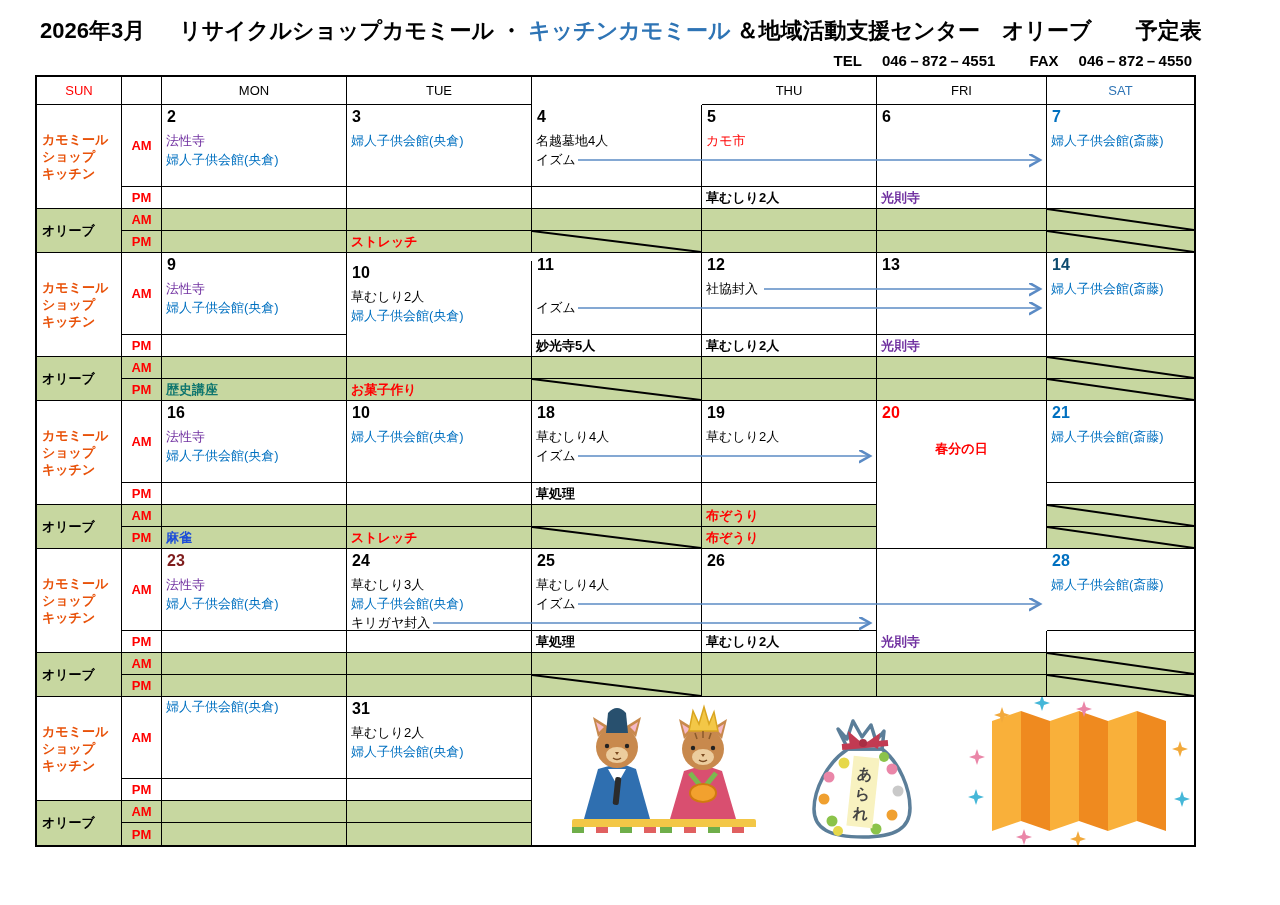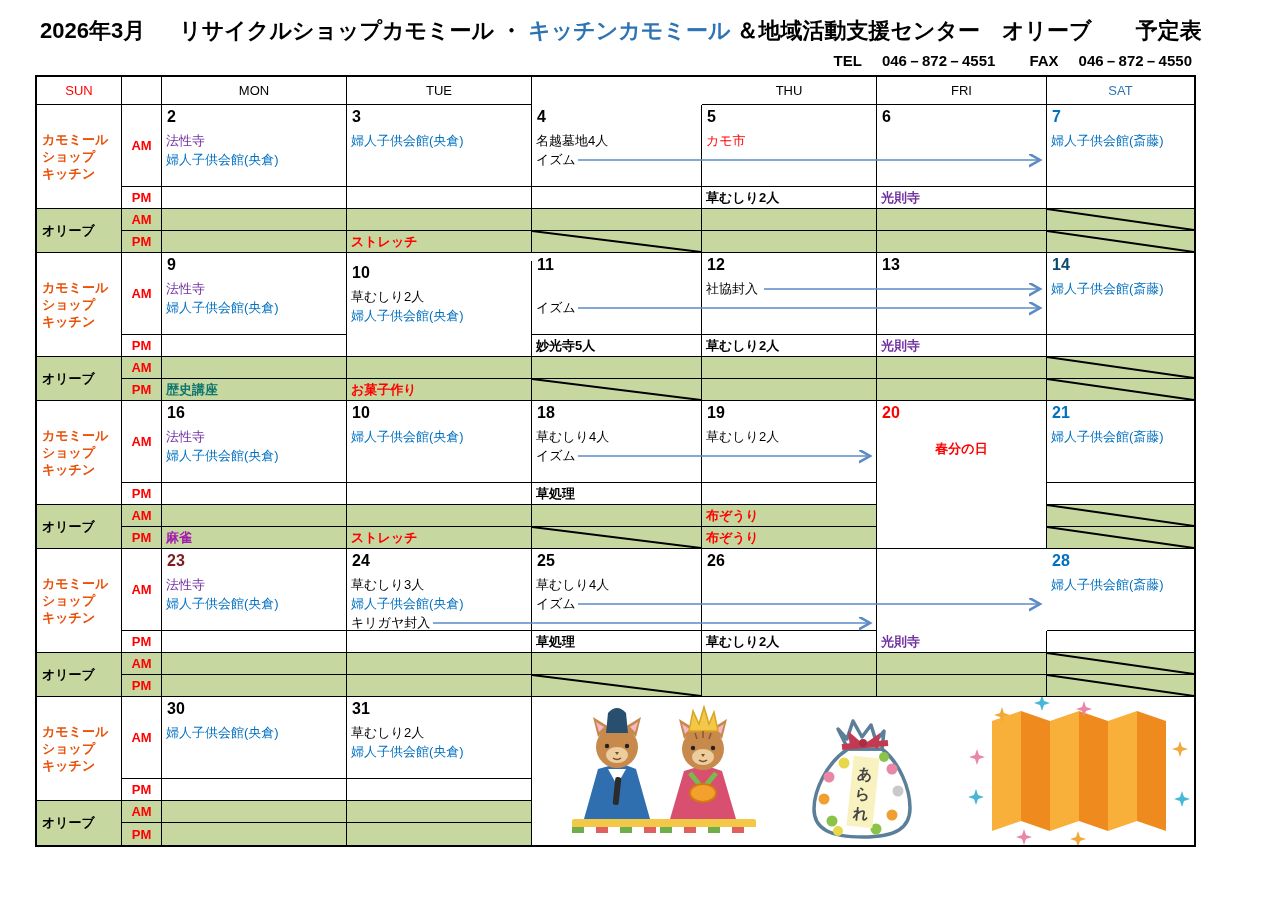--- a/index.html
+++ b/index.html
@@ -215,21 +215,21 @@
       <div class="cell green ampm" style="left: 85px; top: 428px; width: 40px; height: 22px;">AM</div>
       <div class="cell green ampm" style="left: 85px; top: 450px; width: 40px; height: 22px;">PM</div>
       <div class="cell " style="left: 125px; top: 324px; width: 185px; height: 82px;">
         <div class="date" style="color: rgb(0, 0, 0);">16</div>
         <div class="ev" style="color: rgb(112, 48, 160);">法性寺</div>
         <div class="ev" style="color: rgb(0, 112, 192);">婦人子供会館(央倉)</div>
       </div>
       <div class="cell " style="left: 125px; top: 406px; width: 185px; height: 22px;"></div>
       <div class="cell green" style="left: 125px; top: 428px; width: 185px; height: 22px;"></div>
       <div class="cell green" style="left: 125px; top: 450px; width: 185px; height: 22px;">
-        <div class="pmtxt" style="color: #a21caf;">麻雀</div>
+        <div class="pmtxt" style="color: #1d4ed8;">麻雀</div>
       </div>
       <div class="cell " style="left: 310px; top: 324px; width: 185px; height: 82px;">
         <div class="date" style="color: rgb(0, 0, 0);">10</div>
         <div class="ev" style="color: rgb(0, 112, 192);">婦人子供会館(央倉)</div>
       </div>
       <div class="cell " style="left: 310px; top: 406px; width: 185px; height: 22px;"></div>
       <div class="cell green" style="left: 310px; top: 428px; width: 185px; height: 22px;"></div>
       <div class="cell green" style="left: 310px; top: 450px; width: 185px; height: 22px;">
         <div class="pmtxt" style="color: rgb(255, 0, 0);">ストレッチ</div>
       </div>
@@ -350,21 +350,20 @@
         <div>カモミール</div>
         <div>ショップ</div>
         <div>キッチン</div>
       </div>
       <div class="cell ampm" style="left: 85px; top: 620px; width: 40px; height: 82px;">AM</div>
       <div class="cell ampm" style="left: 85px; top: 702px; width: 40px; height: 22px;">PM</div>
       <div class="cell green olabel no-b" style="left: 0px; top: 724px; width: 85px; height: 44px;">オリーブ</div>
       <div class="cell green ampm" style="left: 85px; top: 724px; width: 40px; height: 22px;">AM</div>
       <div class="cell green ampm no-b" style="left: 85px; top: 746px; width: 40px; height: 22px;">PM</div>
       <div class="cell " style="left: 125px; top: 620px; width: 185px; height: 82px;">
-        <div class="date" style="color: rgb(0, 0, 0);">30</div>
         <div class="ev" style="color: rgb(0, 112, 192);">婦人子供会館(央倉)</div>
       </div>
       <div class="cell " style="left: 125px; top: 702px; width: 185px; height: 22px;"></div>
       <div class="cell green" style="left: 125px; top: 724px; width: 185px; height: 22px;"></div>
       <div class="cell green no-b" style="left: 125px; top: 746px; width: 185px; height: 22px;"></div>
       <div class="cell " style="left: 310px; top: 620px; width: 185px; height: 82px;">
         <div class="date" style="color: rgb(0, 0, 0);">31</div>
         <div class="ev" style="color: rgb(0, 0, 0);">草むしり2人</div>
         <div class="ev" style="color: rgb(0, 112, 192);">婦人子供会館(央倉)</div>
       </div>

